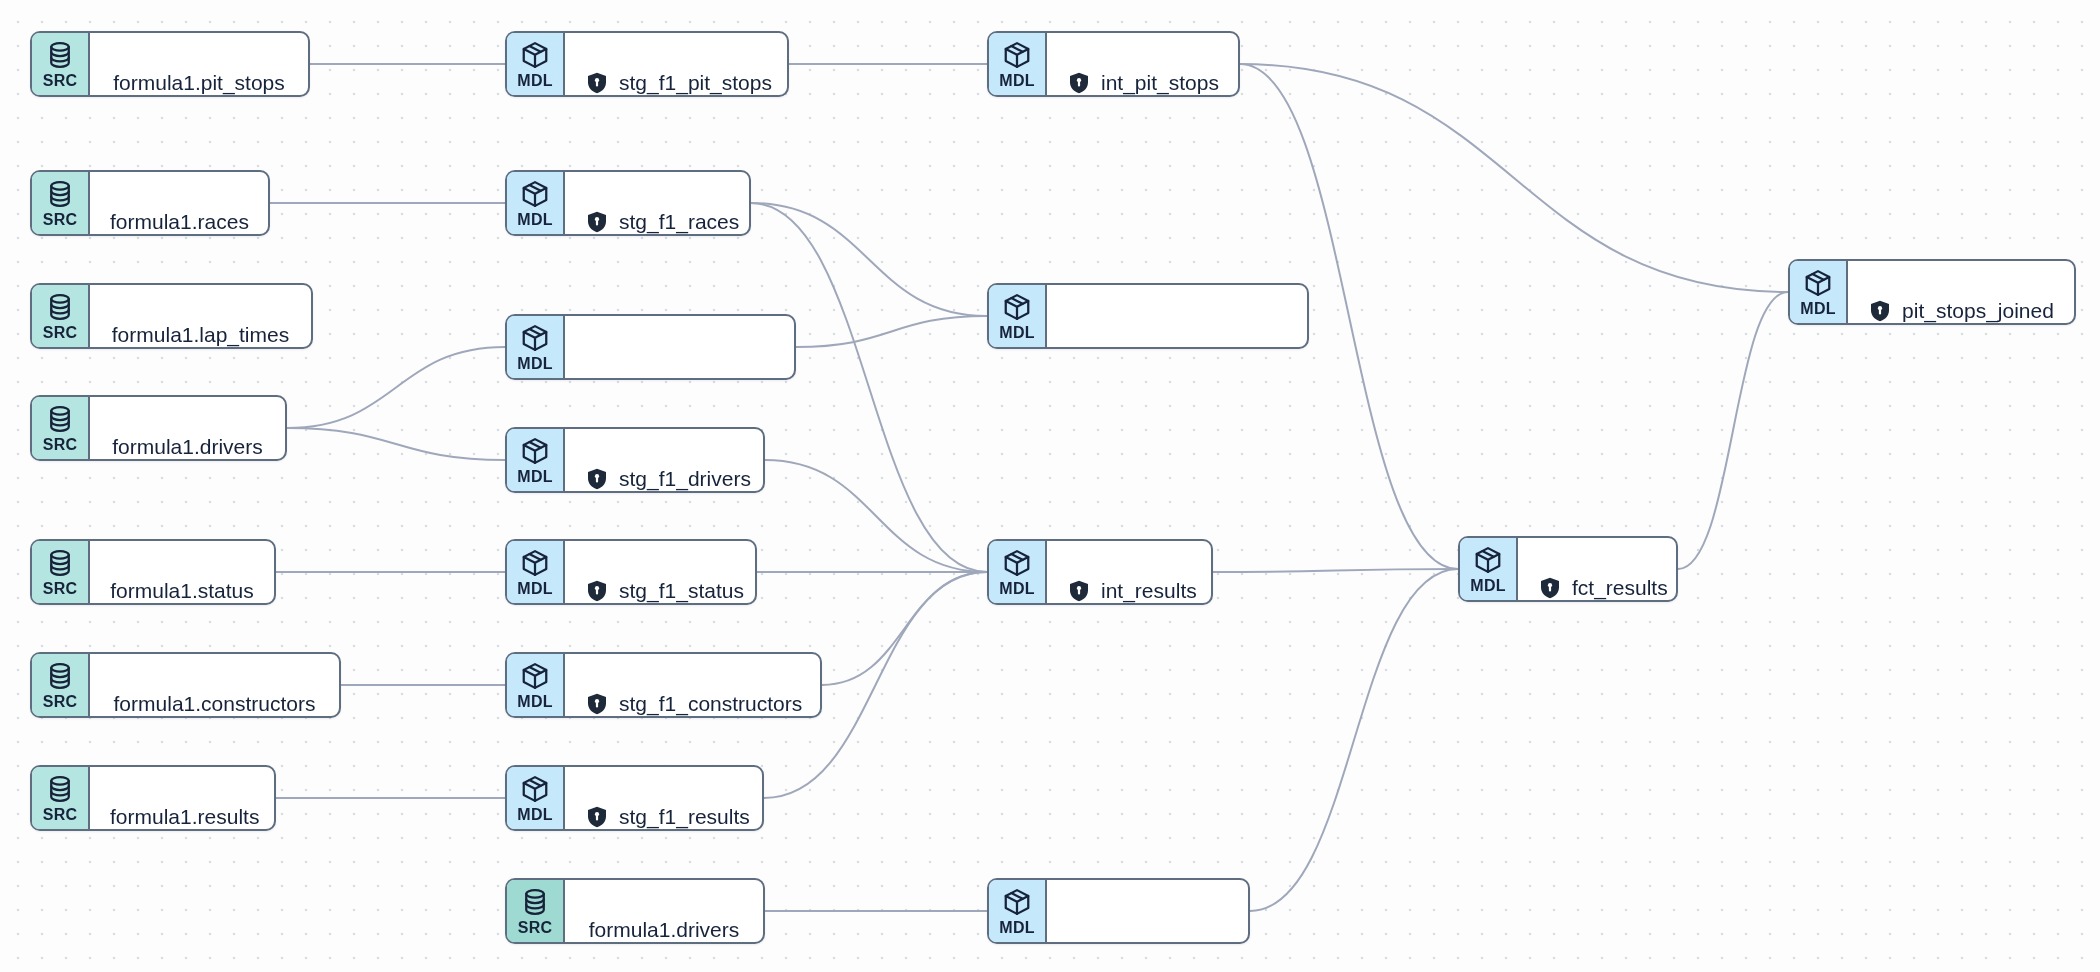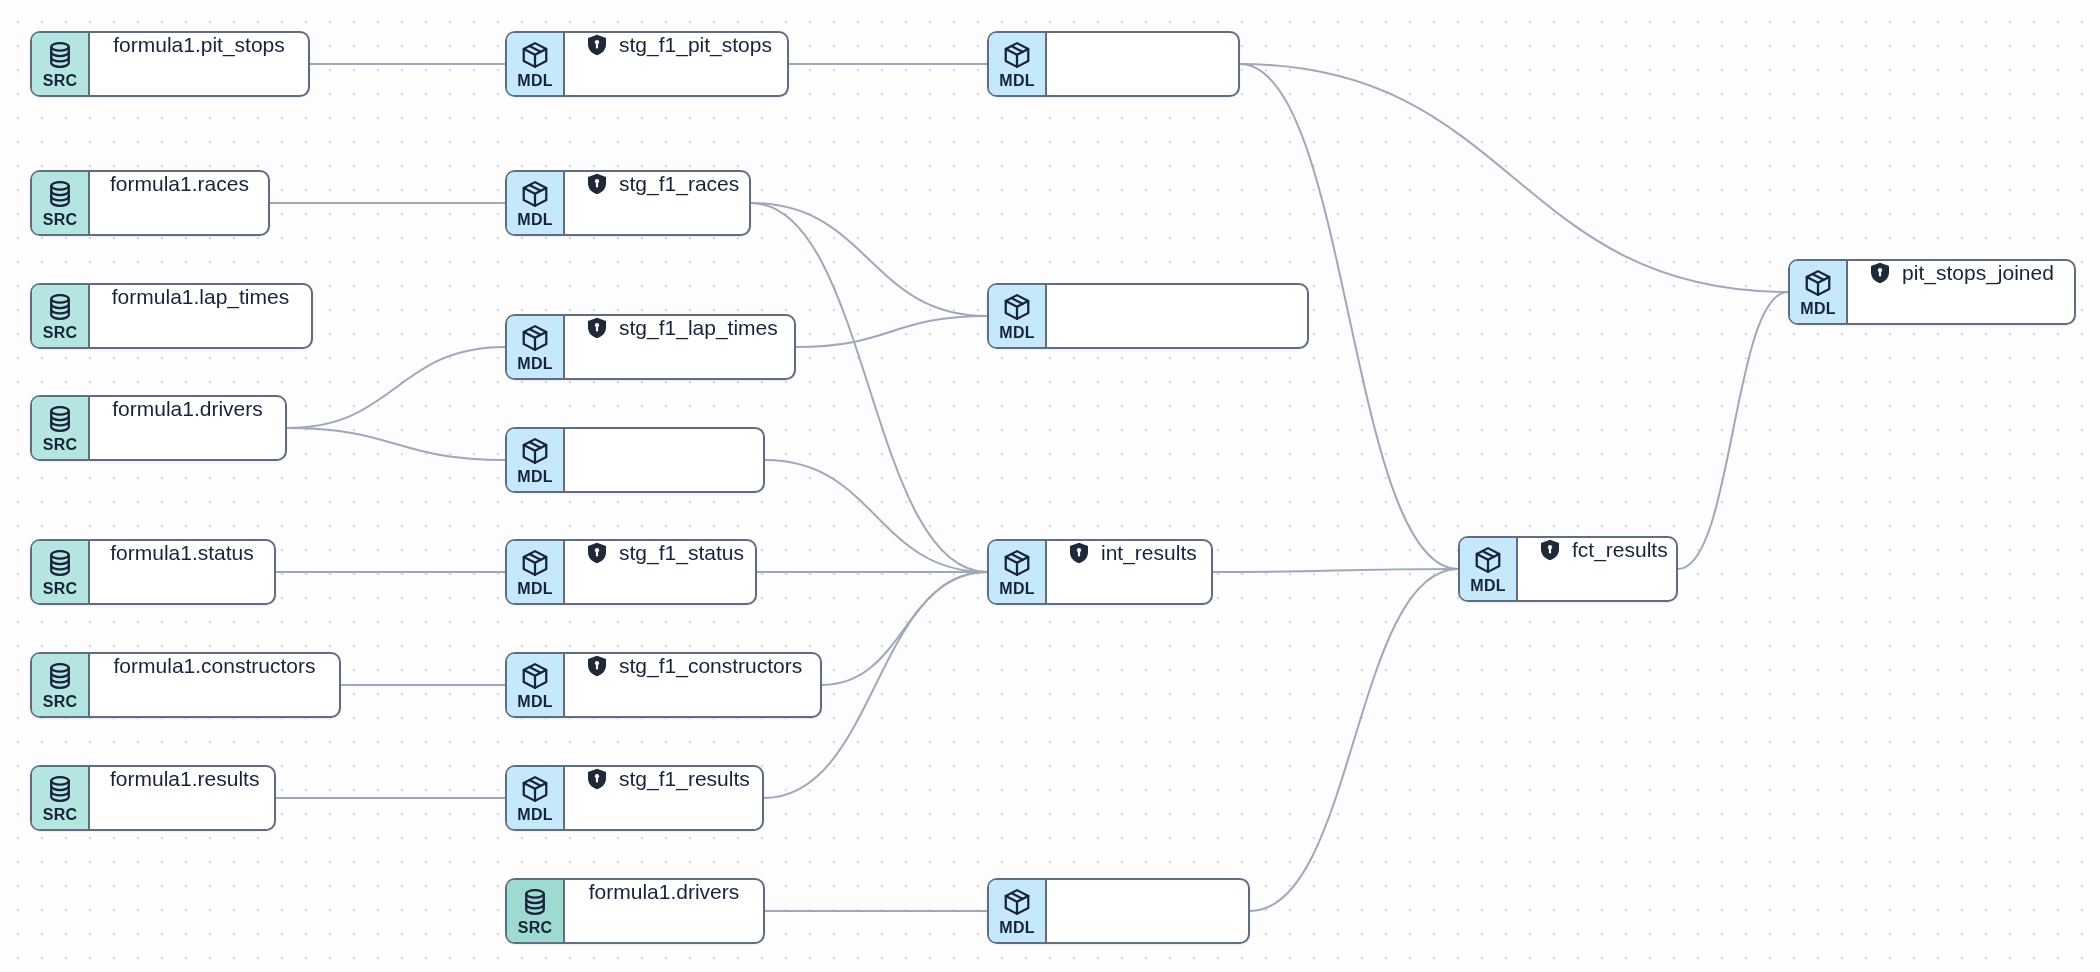--- a/index.html
+++ b/index.html
@@ -19,21 +19,21 @@
     box-shadow: 0 1px 2px rgba(30,42,58,0.08);
     cursor:pointer;
   }
   .badge {
     width:56px; flex:none; align-self:stretch;
     display:flex; flex-direction:column; align-items:center; justify-content:center;
     border-right:2px solid #5f6d80; border-radius:7px 0 0 7px;
   }
   .badge-label { font-size:16px; font-weight:700; color:#16233a; line-height:1; margin-top:3px; letter-spacing:0.2px; }
   .node-body {
-    flex:1; display:flex; align-items:flex-start; justify-content:center;
+    flex:1; display:flex; align-items:flex-end; justify-content:center;
     gap:10px; padding:0 20px; white-space:nowrap;
   }
   .node-label { font-size:21px; color:#16233a; }
   .icon { display:flex; align-items:center; justify-content:center; }
 </style>
 </head>
 <body>
 
 <div id="canvas">
   <svg id="edge-layer" xmlns="http://www.w3.org/2000/svg">
@@ -239,43 +239,43 @@
           <span class="icon">
             <svg width="30" height="30" viewBox="0 0 24 24" fill="none" stroke="#16233a" stroke-width="1.8" stroke-linejoin="round" stroke-linecap="round">
               <path d="M12 2.5 21 7.2v9.6L12 21.5 3 16.8V7.2Z"></path>
               <path d="M3 7.2l9 4.6 9-4.6"></path>
               <path d="M12 11.8V21.5"></path>
               <path d="M7.5 4.85l9 4.6"></path>
             </svg>
           </span>
           <span class="badge-label">MDL</span>
         </div>
-        <div class="node-body">
-          <span class="icon">
-            <svg width="24" height="24" viewBox="0 0 24 24">
-              <path fill="#1e2a3a" d="M12 1.8 21 5v6.2c0 5.3-3.8 9.4-9 11-5.2-1.6-9-5.7-9-11V5Z"></path>
-              <circle cx="12" cy="9.2" r="2.1" fill="#ffffff"></circle>
-              <rect x="10.9" y="10.4" width="2.2" height="5.2" rx="1.1" fill="#ffffff"></rect>
-            </svg>
-          </span>
-          <span class="node-label">stg_f1_lap_times</span>
-        </div>
       </div>
       <div class="node" style="left: 505px; top: 427px; width: 260px; height: 66px;">
         <div class="badge" style="background: rgb(198, 232, 251);">
           <span class="icon">
             <svg width="30" height="30" viewBox="0 0 24 24" fill="none" stroke="#16233a" stroke-width="1.8" stroke-linejoin="round" stroke-linecap="round">
               <path d="M12 2.5 21 7.2v9.6L12 21.5 3 16.8V7.2Z"></path>
               <path d="M3 7.2l9 4.6 9-4.6"></path>
               <path d="M12 11.8V21.5"></path>
               <path d="M7.5 4.85l9 4.6"></path>
             </svg>
           </span>
           <span class="badge-label">MDL</span>
         </div>
+        <div class="node-body">
+          <span class="icon">
+            <svg width="24" height="24" viewBox="0 0 24 24">
+              <path fill="#1e2a3a" d="M12 1.8 21 5v6.2c0 5.3-3.8 9.4-9 11-5.2-1.6-9-5.7-9-11V5Z"></path>
+              <circle cx="12" cy="9.2" r="2.1" fill="#ffffff"></circle>
+              <rect x="10.9" y="10.4" width="2.2" height="5.2" rx="1.1" fill="#ffffff"></rect>
+            </svg>
+          </span>
+          <span class="node-label">stg_f1_drivers</span>
+        </div>
       </div>
       <div class="node" style="left: 505px; top: 539px; width: 252px; height: 66px;">
         <div class="badge" style="background: rgb(198, 232, 251);">
           <span class="icon">
             <svg width="30" height="30" viewBox="0 0 24 24" fill="none" stroke="#16233a" stroke-width="1.8" stroke-linejoin="round" stroke-linecap="round">
               <path d="M12 2.5 21 7.2v9.6L12 21.5 3 16.8V7.2Z"></path>
               <path d="M3 7.2l9 4.6 9-4.6"></path>
               <path d="M12 11.8V21.5"></path>
               <path d="M7.5 4.85l9 4.6"></path>
             </svg>
@@ -356,20 +356,30 @@
         <div class="badge" style="background: rgb(198, 232, 251);">
           <span class="icon">
             <svg width="30" height="30" viewBox="0 0 24 24" fill="none" stroke="#16233a" stroke-width="1.8" stroke-linejoin="round" stroke-linecap="round">
               <path d="M12 2.5 21 7.2v9.6L12 21.5 3 16.8V7.2Z"></path>
               <path d="M3 7.2l9 4.6 9-4.6"></path>
               <path d="M12 11.8V21.5"></path>
               <path d="M7.5 4.85l9 4.6"></path>
             </svg>
           </span>
           <span class="badge-label">MDL</span>
+        </div>
+        <div class="node-body">
+          <span class="icon">
+            <svg width="24" height="24" viewBox="0 0 24 24">
+              <path fill="#1e2a3a" d="M12 1.8 21 5v6.2c0 5.3-3.8 9.4-9 11-5.2-1.6-9-5.7-9-11V5Z"></path>
+              <circle cx="12" cy="9.2" r="2.1" fill="#ffffff"></circle>
+              <rect x="10.9" y="10.4" width="2.2" height="5.2" rx="1.1" fill="#ffffff"></rect>
+            </svg>
+          </span>
+          <span class="node-label">int_pit_stops</span>
         </div>
       </div>
       <div class="node" style="left: 987px; top: 283px; width: 322px; height: 66px;">
         <div class="badge" style="background: rgb(198, 232, 251);">
           <span class="icon">
             <svg width="30" height="30" viewBox="0 0 24 24" fill="none" stroke="#16233a" stroke-width="1.8" stroke-linejoin="round" stroke-linecap="round">
               <path d="M12 2.5 21 7.2v9.6L12 21.5 3 16.8V7.2Z"></path>
               <path d="M3 7.2l9 4.6 9-4.6"></path>
               <path d="M12 11.8V21.5"></path>
               <path d="M7.5 4.85l9 4.6"></path>

